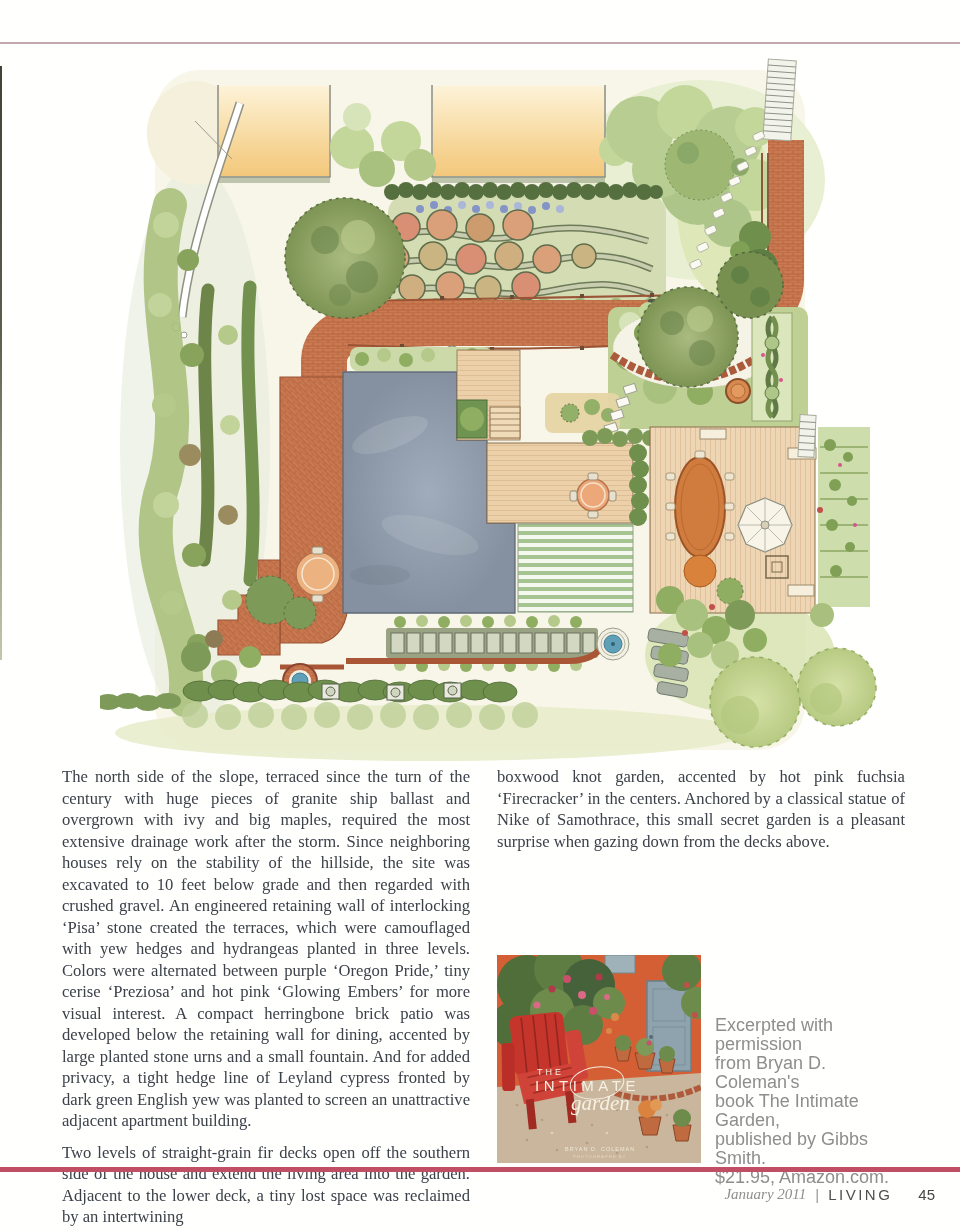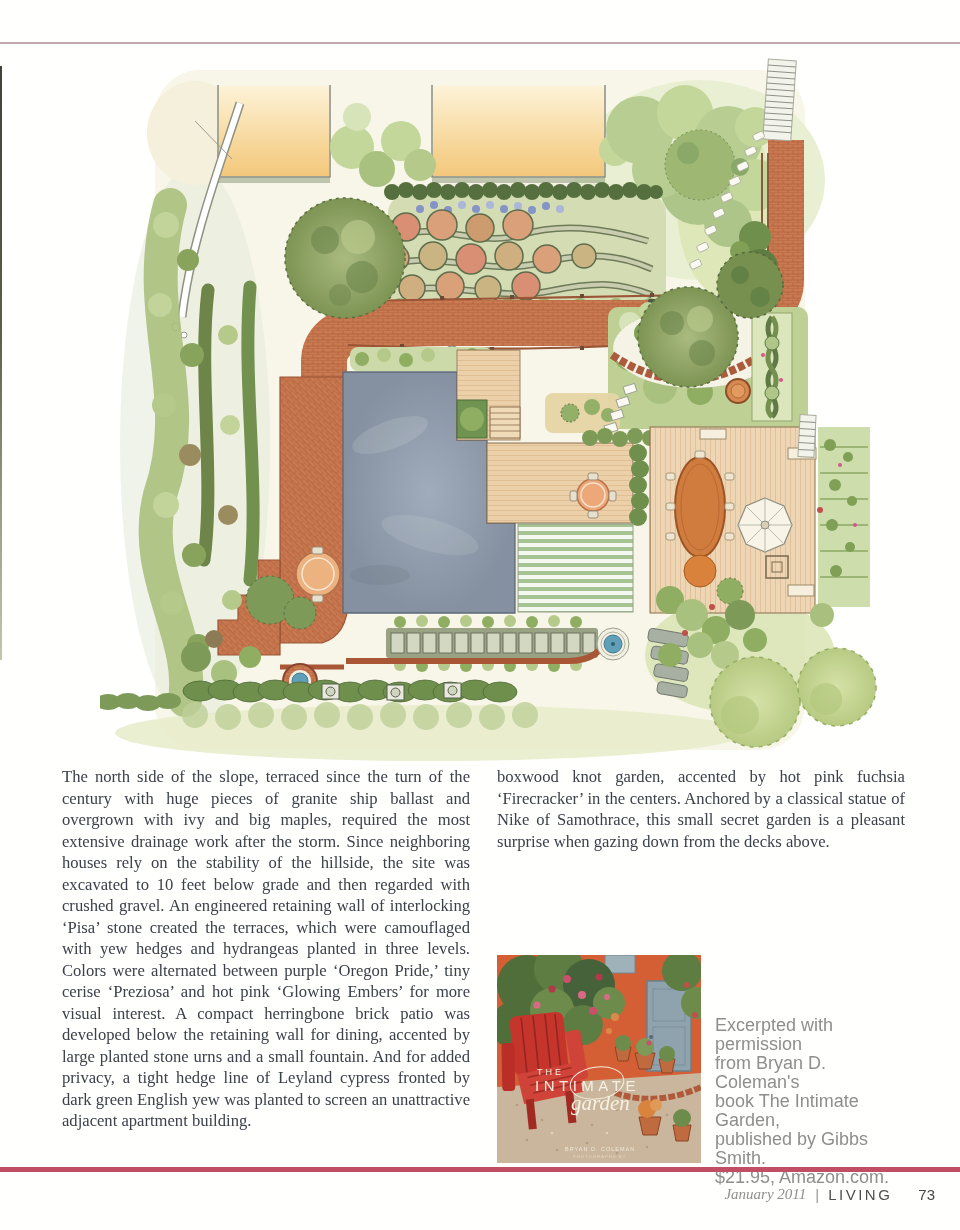--- a/index.html
+++ b/index.html
@@ -576,20 +576,21 @@
         <circle cx="655" cy="647" r="45" fill="url(#treeL)" stroke="#97ad63" stroke-width="1.5" stroke-dasharray="4 5"></circle>
         <circle cx="640" cy="660" r="19" fill="#b3c77d" opacity="0.7"></circle>
         <circle cx="737" cy="632" r="39" fill="url(#treeL)" stroke="#97ad63" stroke-width="1.5" stroke-dasharray="4 5"></circle>
         <circle cx="726" cy="644" r="16" fill="#b3c77d" opacity="0.7"></circle>
       </g>
     </g>
   </svg>
 
   <div class="col" id="col-left">
     <p>The north side of the slope, terraced since the turn of the century with huge pieces of granite ship ballast and overgrown with ivy and big maples, required the most extensive drainage work after the storm. Since neighboring houses rely on the stability of the hillside, the site was excavated to 10 feet below grade and then regarded with crushed gravel. An engineered retaining wall of interlocking ‘Pisa’ stone created the terraces, which were camouflaged with yew hedges and hydrangeas planted in three levels. Colors were alternated between purple ‘Oregon Pride,’ tiny cerise ‘Preziosa’ and hot pink ‘Glowing Embers’ for more visual interest. A compact herringbone brick patio was developed below the retaining wall for dining, accented by large planted stone urns and a small fountain. And for added privacy, a tight hedge line of Leyland cypress fronted by dark green English yew was planted to screen an unattractive adjacent apartment building.</p>
+    <p>Two levels of straight-grain fir decks open off the southern side of the house and extend the living area into the garden. Adjacent to the lower deck, a tiny lost space was reclaimed by an intertwining</p>
   </div>
 
   <div class="col" id="col-right">
     <p>boxwood knot garden, accented by hot pink fuchsia ‘Firecracker’ in the centers. Anchored by a classical statue of Nike of Samothrace, this small secret garden is a pleasant surprise when gazing down from the decks above.</p>
   </div>
 
   <svg id="book-cover" viewBox="0 0 204 208">
     <rect width="204" height="208" fill="#d55f35"></rect>
     <rect x="108" y="0" width="30" height="18" fill="#9fb2ba" stroke="#75868e"></rect>
     <g>
@@ -686,15 +687,15 @@
     <div>published by Gibbs Smith.</div>
     <div>$21.95, Amazon.com.</div>
   </div>
 
   <div class="rule-bottom"></div>
 
   <div id="footer">
     <span class="issue">January 2011</span>
     <span class="fsep">|</span>
     <span class="fmag">LIVING</span>
-    <span class="fpage">73</span>
+    <span class="fpage">45</span>
   </div>
 </div>
 
 </body></html>

